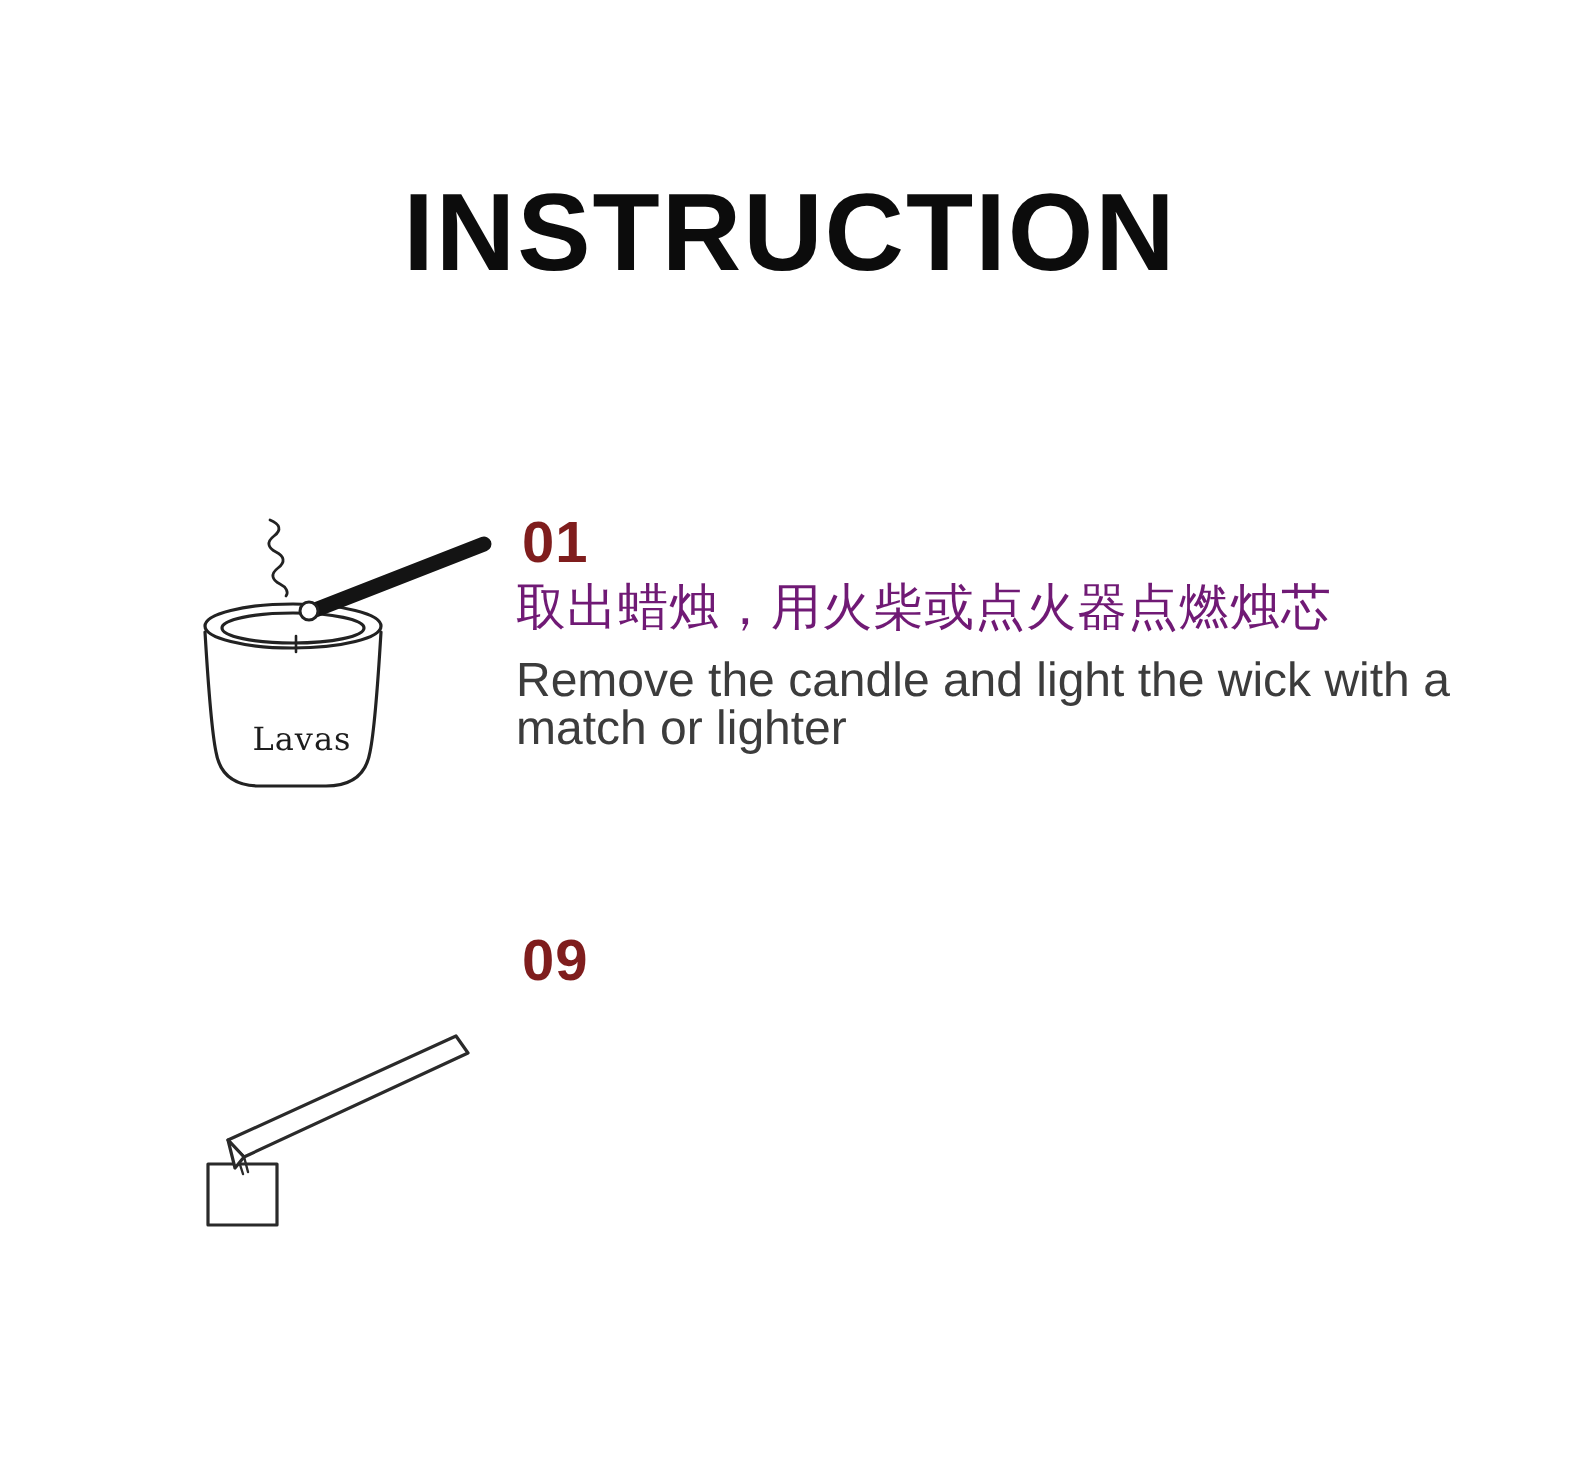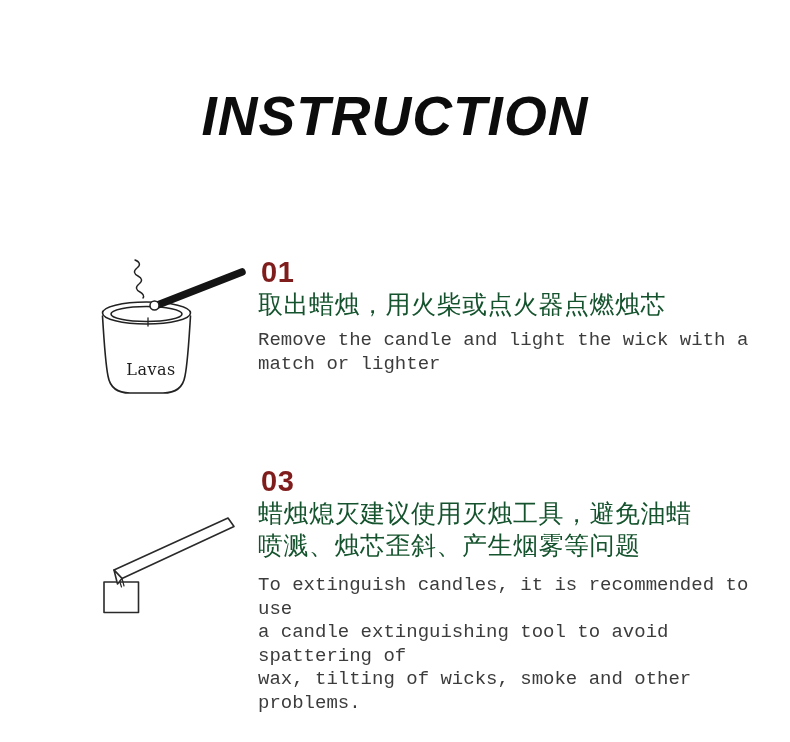--- a/index.html
+++ b/index.html
@@ -11,21 +11,20 @@
     overflow: hidden;
   }
   .poster { position: absolute; inset: 0; background: #ffffff; }
 
   .title {
     position: absolute; left: 0; right: 0; top: 50px;
     text-align: center;
     font-size: 55px; line-height: 58px;
     font-weight: 700; letter-spacing: 1px;
     color: #0c0c0c;
-    font-style: italic;
   }
   .subtitle {
     position: absolute; left: 0; right: 0; top: 134px;
     text-align: center;
     font-size: 45px; line-height: 56px;
     font-weight: 500; letter-spacing: 5px; text-indent: 5px;
     color: #141414;
   }
 
   .illus { position: absolute; }
@@ -38,33 +37,32 @@
     font-weight: 700; letter-spacing: 0.5px;
     color: #7f1d1d;
   }
   #num-1 { top: 257px; }
   #num-2 { top: 466px; }
 
   .step-zh {
     position: absolute; left: 258px;
     font-size: 25px; line-height: 32px;
     font-weight: 400; letter-spacing: 0.5px;
-    color: #14532d;
+    color: #701a75;
     white-space: pre-line;
   }
   #zh-1 { top: 288px; }
   #zh-2 { top: 497px; }
 
   .step-en {
     position: absolute; left: 258px;
-    font-size: 19px; line-height: 23.5px;
+    font-size: 24px; line-height: 23.5px;
     font-weight: 400;
     color: #3c3c3c;
     white-space: pre-line;
-    font-family: Liberation Mono, monospace;
   }
   #en-1 { top: 329px; }
   #en-2 { top: 574px; }
 
   .jar-label {
     font-family: "DejaVu Serif", serif;
     font-size: 16px;
     letter-spacing: 0.5px;
     fill: #1d1d1d;
   }
@@ -104,20 +102,15 @@
     <rect x="34" y="92" width="34.5" height="30.5" fill="#ffffff"></rect>
 
     <line x1="48" y1="86" x2="51.5" y2="97" stroke-width="1.2"></line>
     <line x1="51" y1="84.5" x2="54" y2="96" stroke-width="1.2"></line>
 
     <polygon points="44,80 158,28 164,36.5 52,88.5" fill="#ffffff"></polygon>
 
     <path d="M44,80 L52,88.5 L47.5,94 Z" fill="#ffffff"></path>
   </svg>
 
-  <div id="num-2" class="step-num">03</div>
-  <div id="zh-2" class="step-zh">蜡烛熄灭建议使用灭烛工具，避免油蜡
-喷溅、烛芯歪斜、产生烟雾等问题</div>
-  <div id="en-2" class="step-en">To extinguish candles, it is recommended to use
-a candle extinguishing tool to avoid spattering of
-wax, tilting of wicks, smoke and other problems.</div>
+  <div id="num-2" class="step-num">09</div>
 
 </div>
 
 </body></html>

